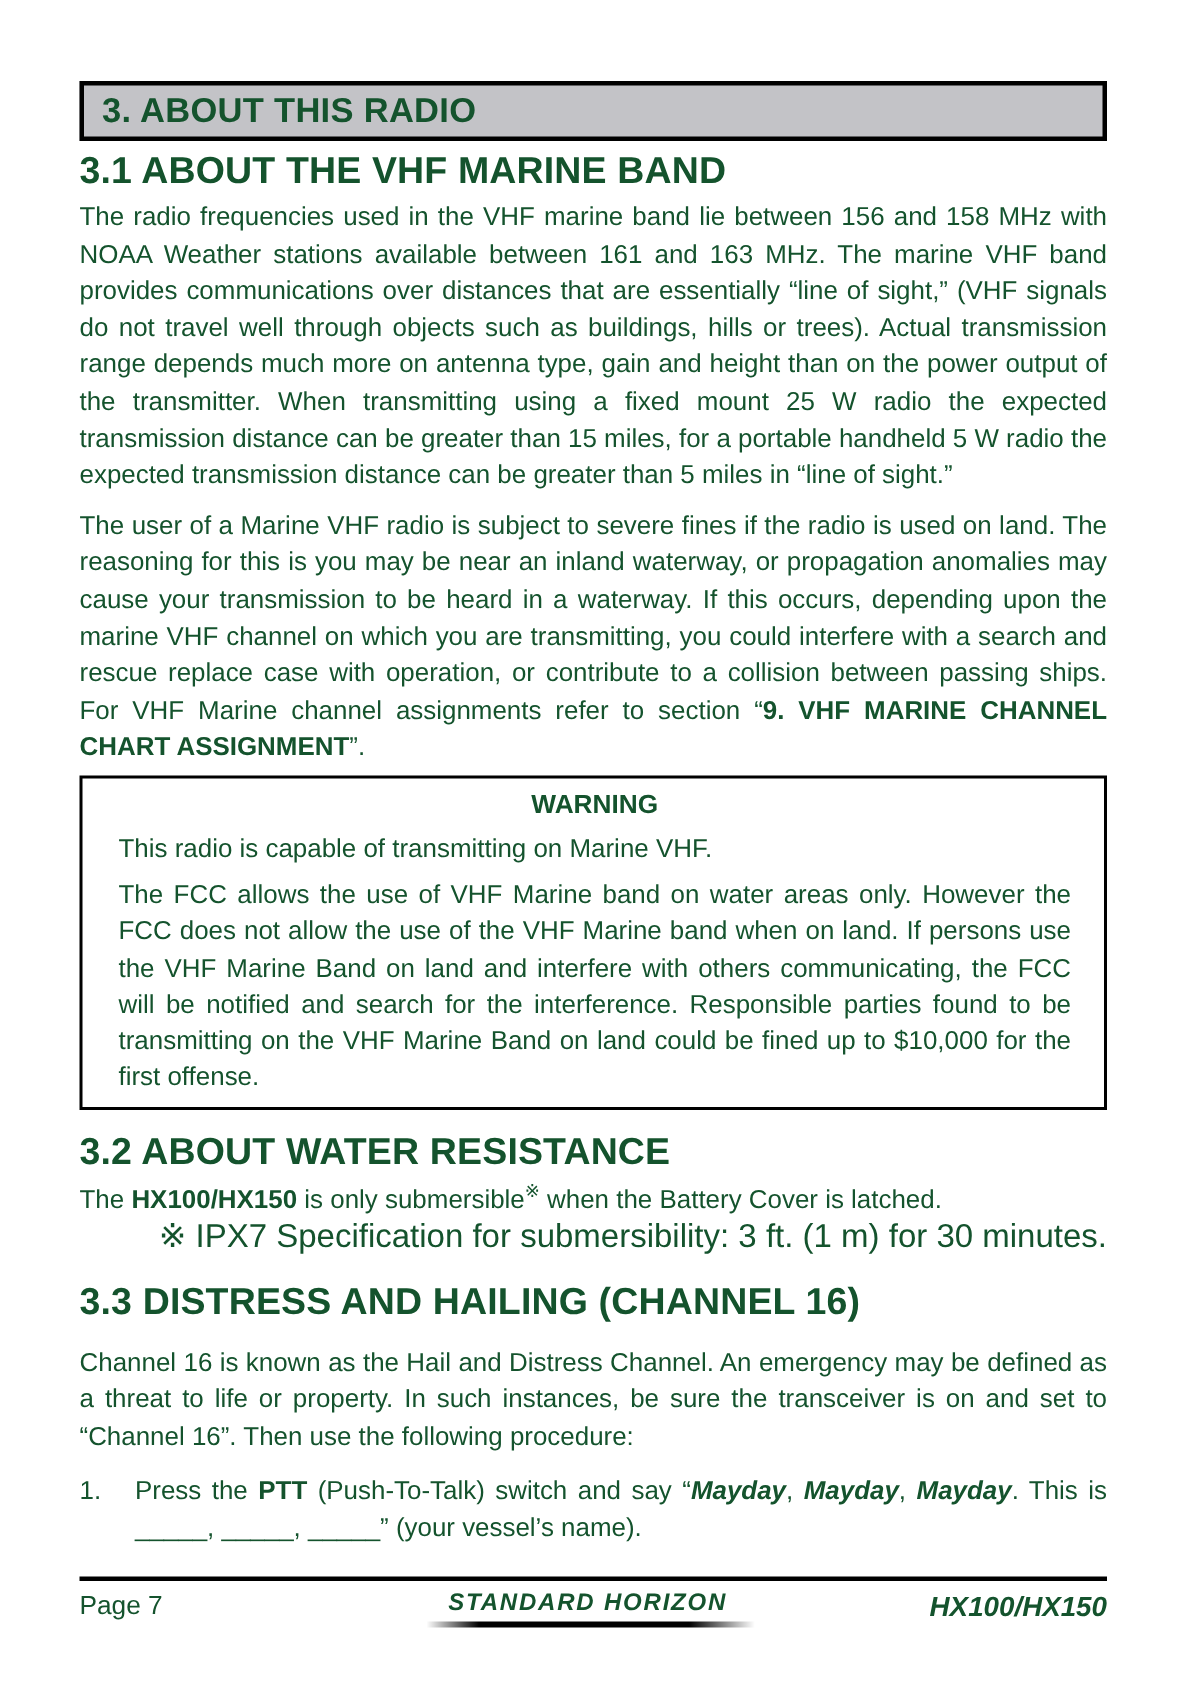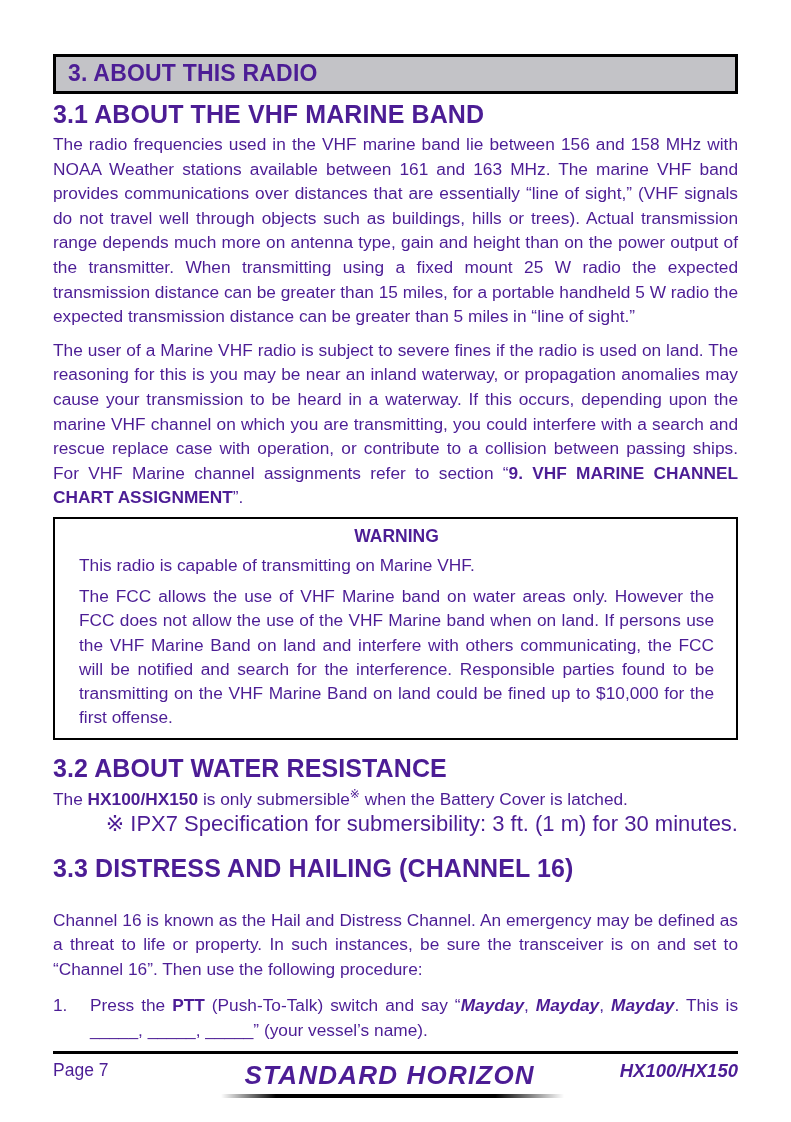--- a/index.html
+++ b/index.html
@@ -1,20 +1,20 @@
 <!DOCTYPE html>
 <html><head>
 <meta charset="utf-8">
 <style>
   html, body { margin:0; padding:0; background:#ffffff; }
   .page {
     position:relative;
     width:791px; height:1109px;
     background:#ffffff;
-    color:#4c1d95;
+    color:#14532d;
     font-family:"Liberation Sans", "DejaVu Sans", sans-serif;
     overflow:hidden;
   }
   .content {
     position:absolute; left:53px; top:54px; width:685px;
   }
   .title-bar {
     box-sizing:border-box;
     background:#c3c3c7;
     border:3px solid #000;
@@ -25,21 +25,21 @@
     letter-spacing:0.2px;
   }
   .section-heading {
     font-size:25px;
     font-weight:bold;
     margin:0;
     letter-spacing:0.1px;
   }
   #s31-heading { margin:6px 0 3px 0; }
   #s32-heading { margin:14px 0 4px 0; }
-  #s33-heading { margin:17px 0 25px 0; }
+  #s33-heading { margin:17px 0 13px 0; }
   .body-text {
     font-size:17.3px;
     line-height:24.6px;
     text-align:justify;
     margin:0;
   }
   .gap-top { margin-top:9px; }
   .warning-box {
     box-sizing:border-box;
     border:2.5px solid #000;
@@ -82,21 +82,21 @@
     padding-top:6px;
     display:flex;
     justify-content:space-between;
     align-items:flex-start;
   }
   .footer-page { font-size:17.5px; }
   .footer-model { font-size:18.5px; font-weight:bold; font-style:italic; }
   .brand-logo {
     position:absolute; left:50%; top:6px;
     transform:translateX(-52%);
-    font-size:26px; font-weight:bold; font-style:italic;
+    font-size:16px; font-weight:bold; font-style:italic;
     letter-spacing:1.2px;
     padding-bottom:7px;
     white-space:nowrap;
   }
   .brand-swoosh {
     position:absolute; left:-8%; right:-10%; bottom:0; height:4px;
     background:linear-gradient(90deg, rgba(0,0,0,0) 0%, #000 16%, #000 80%, rgba(0,0,0,0) 100%);
   }
 </style>
 </head>

